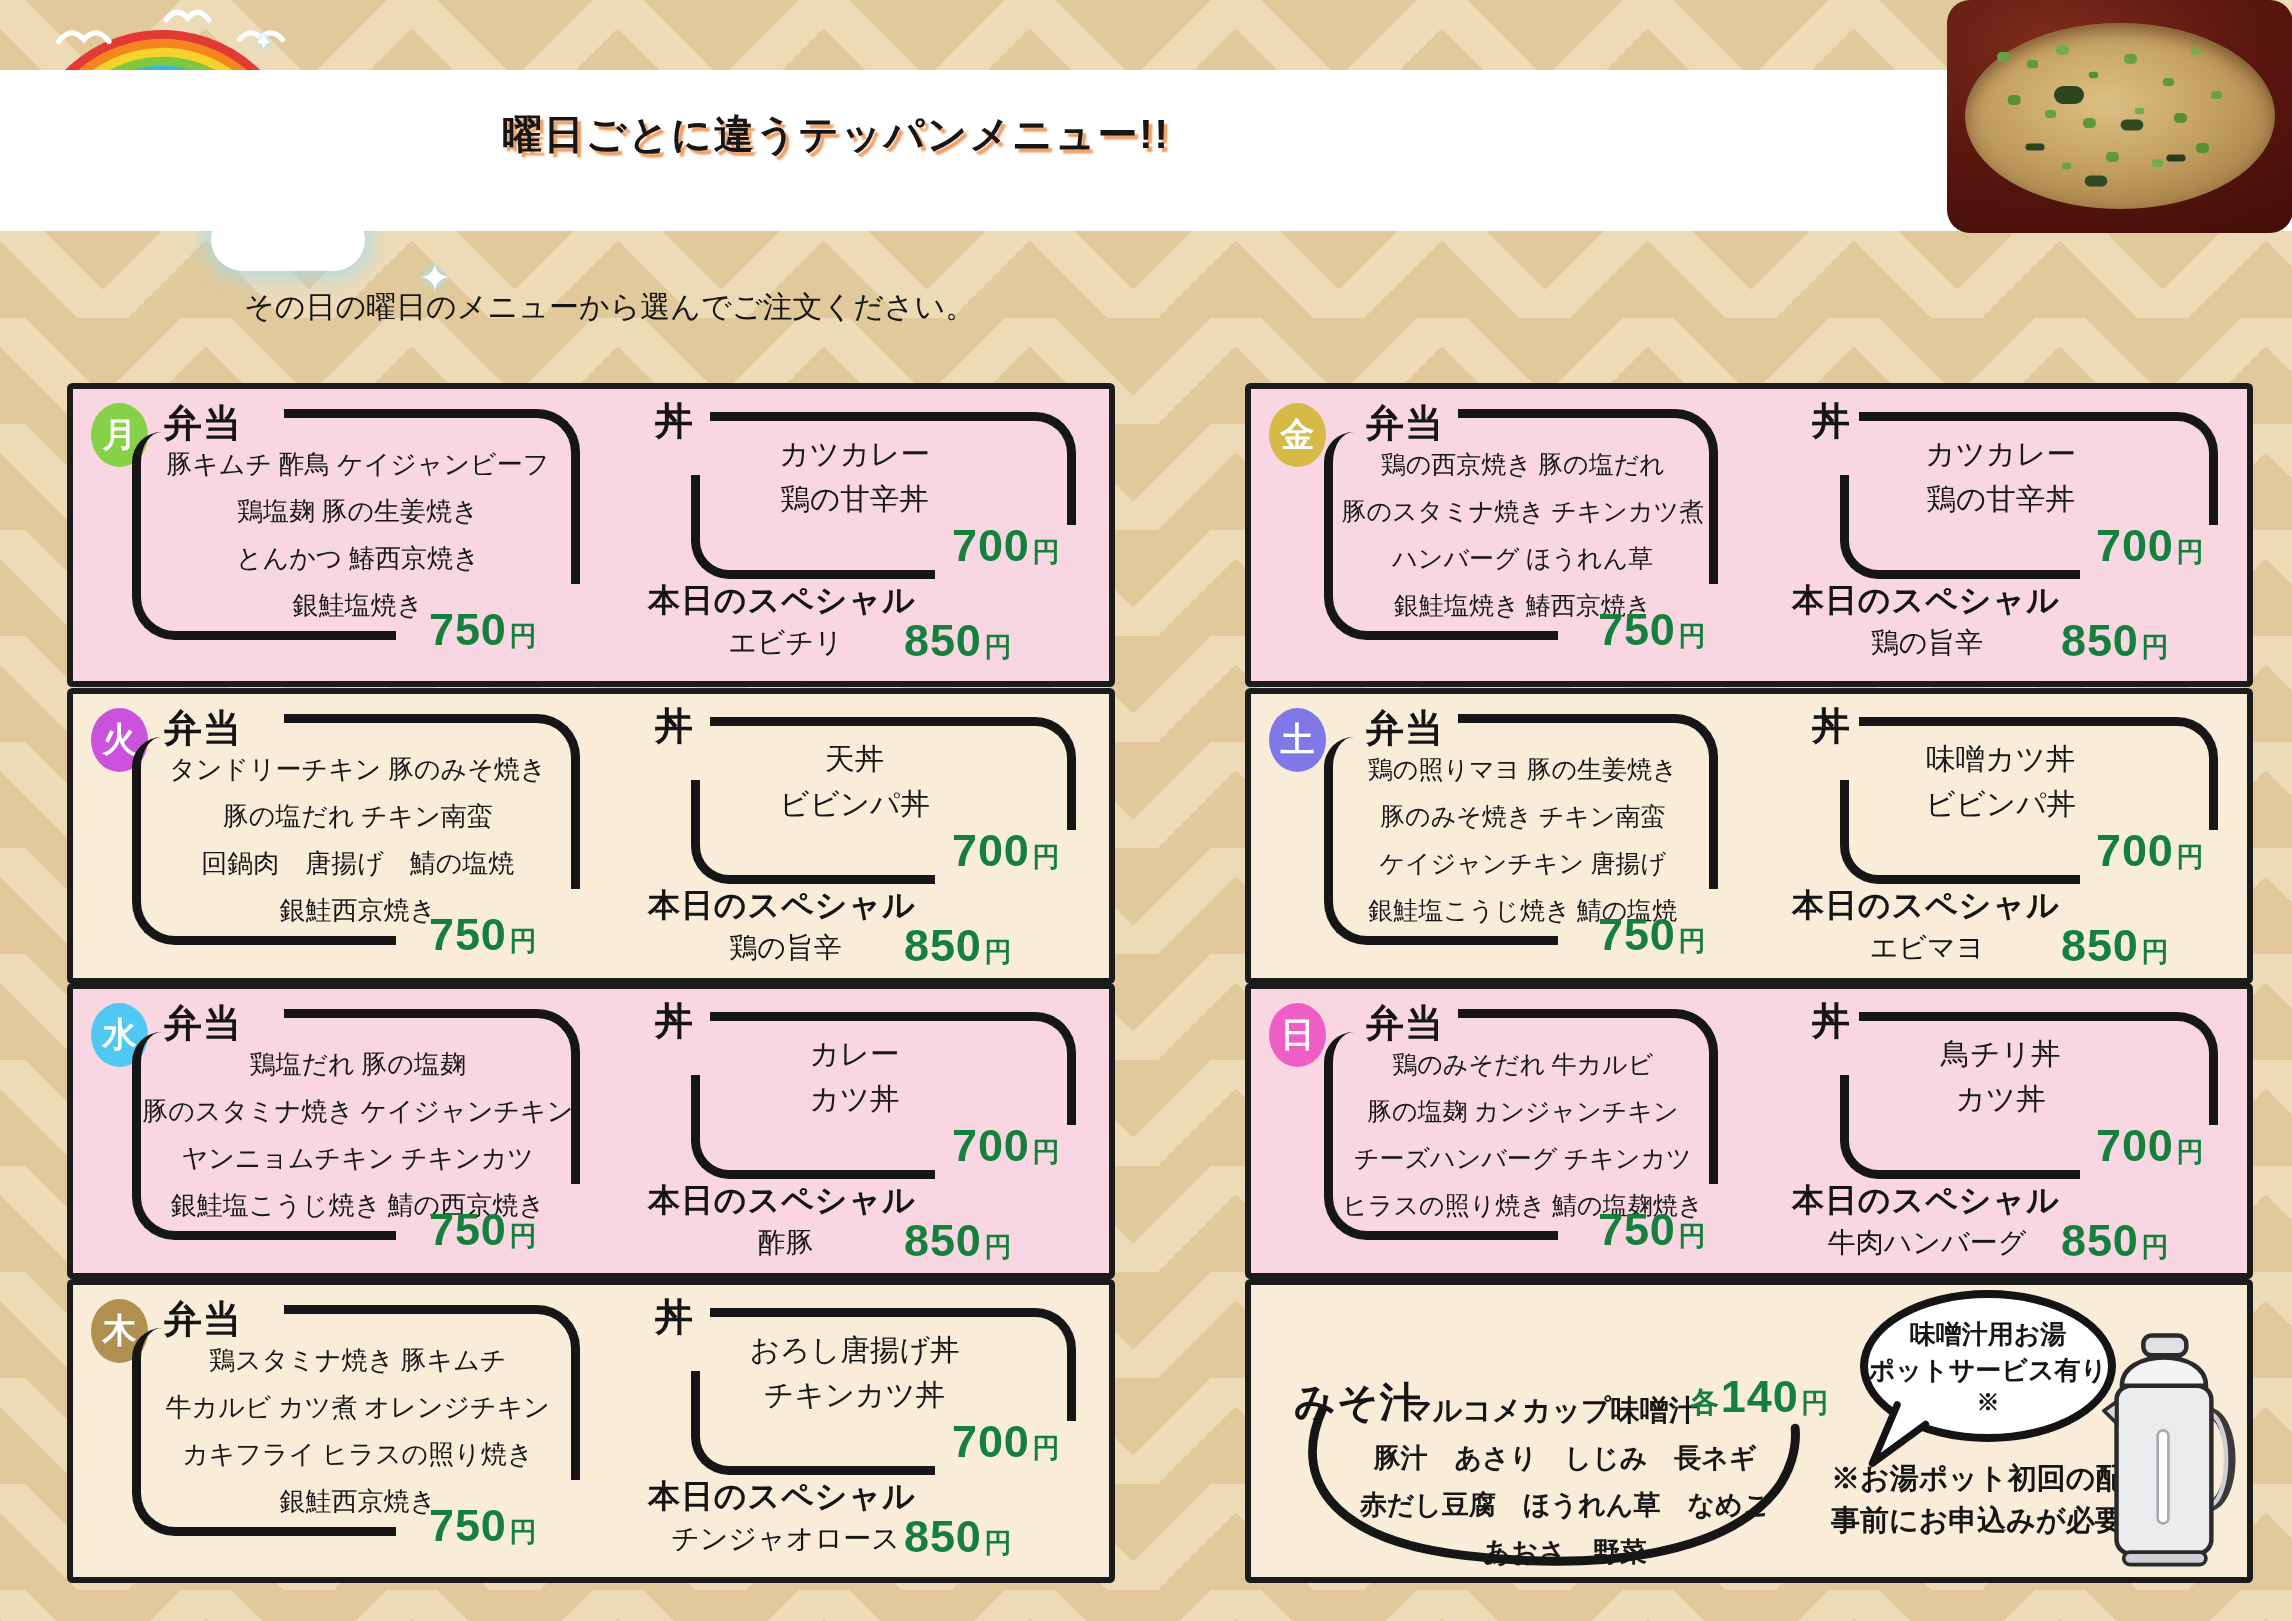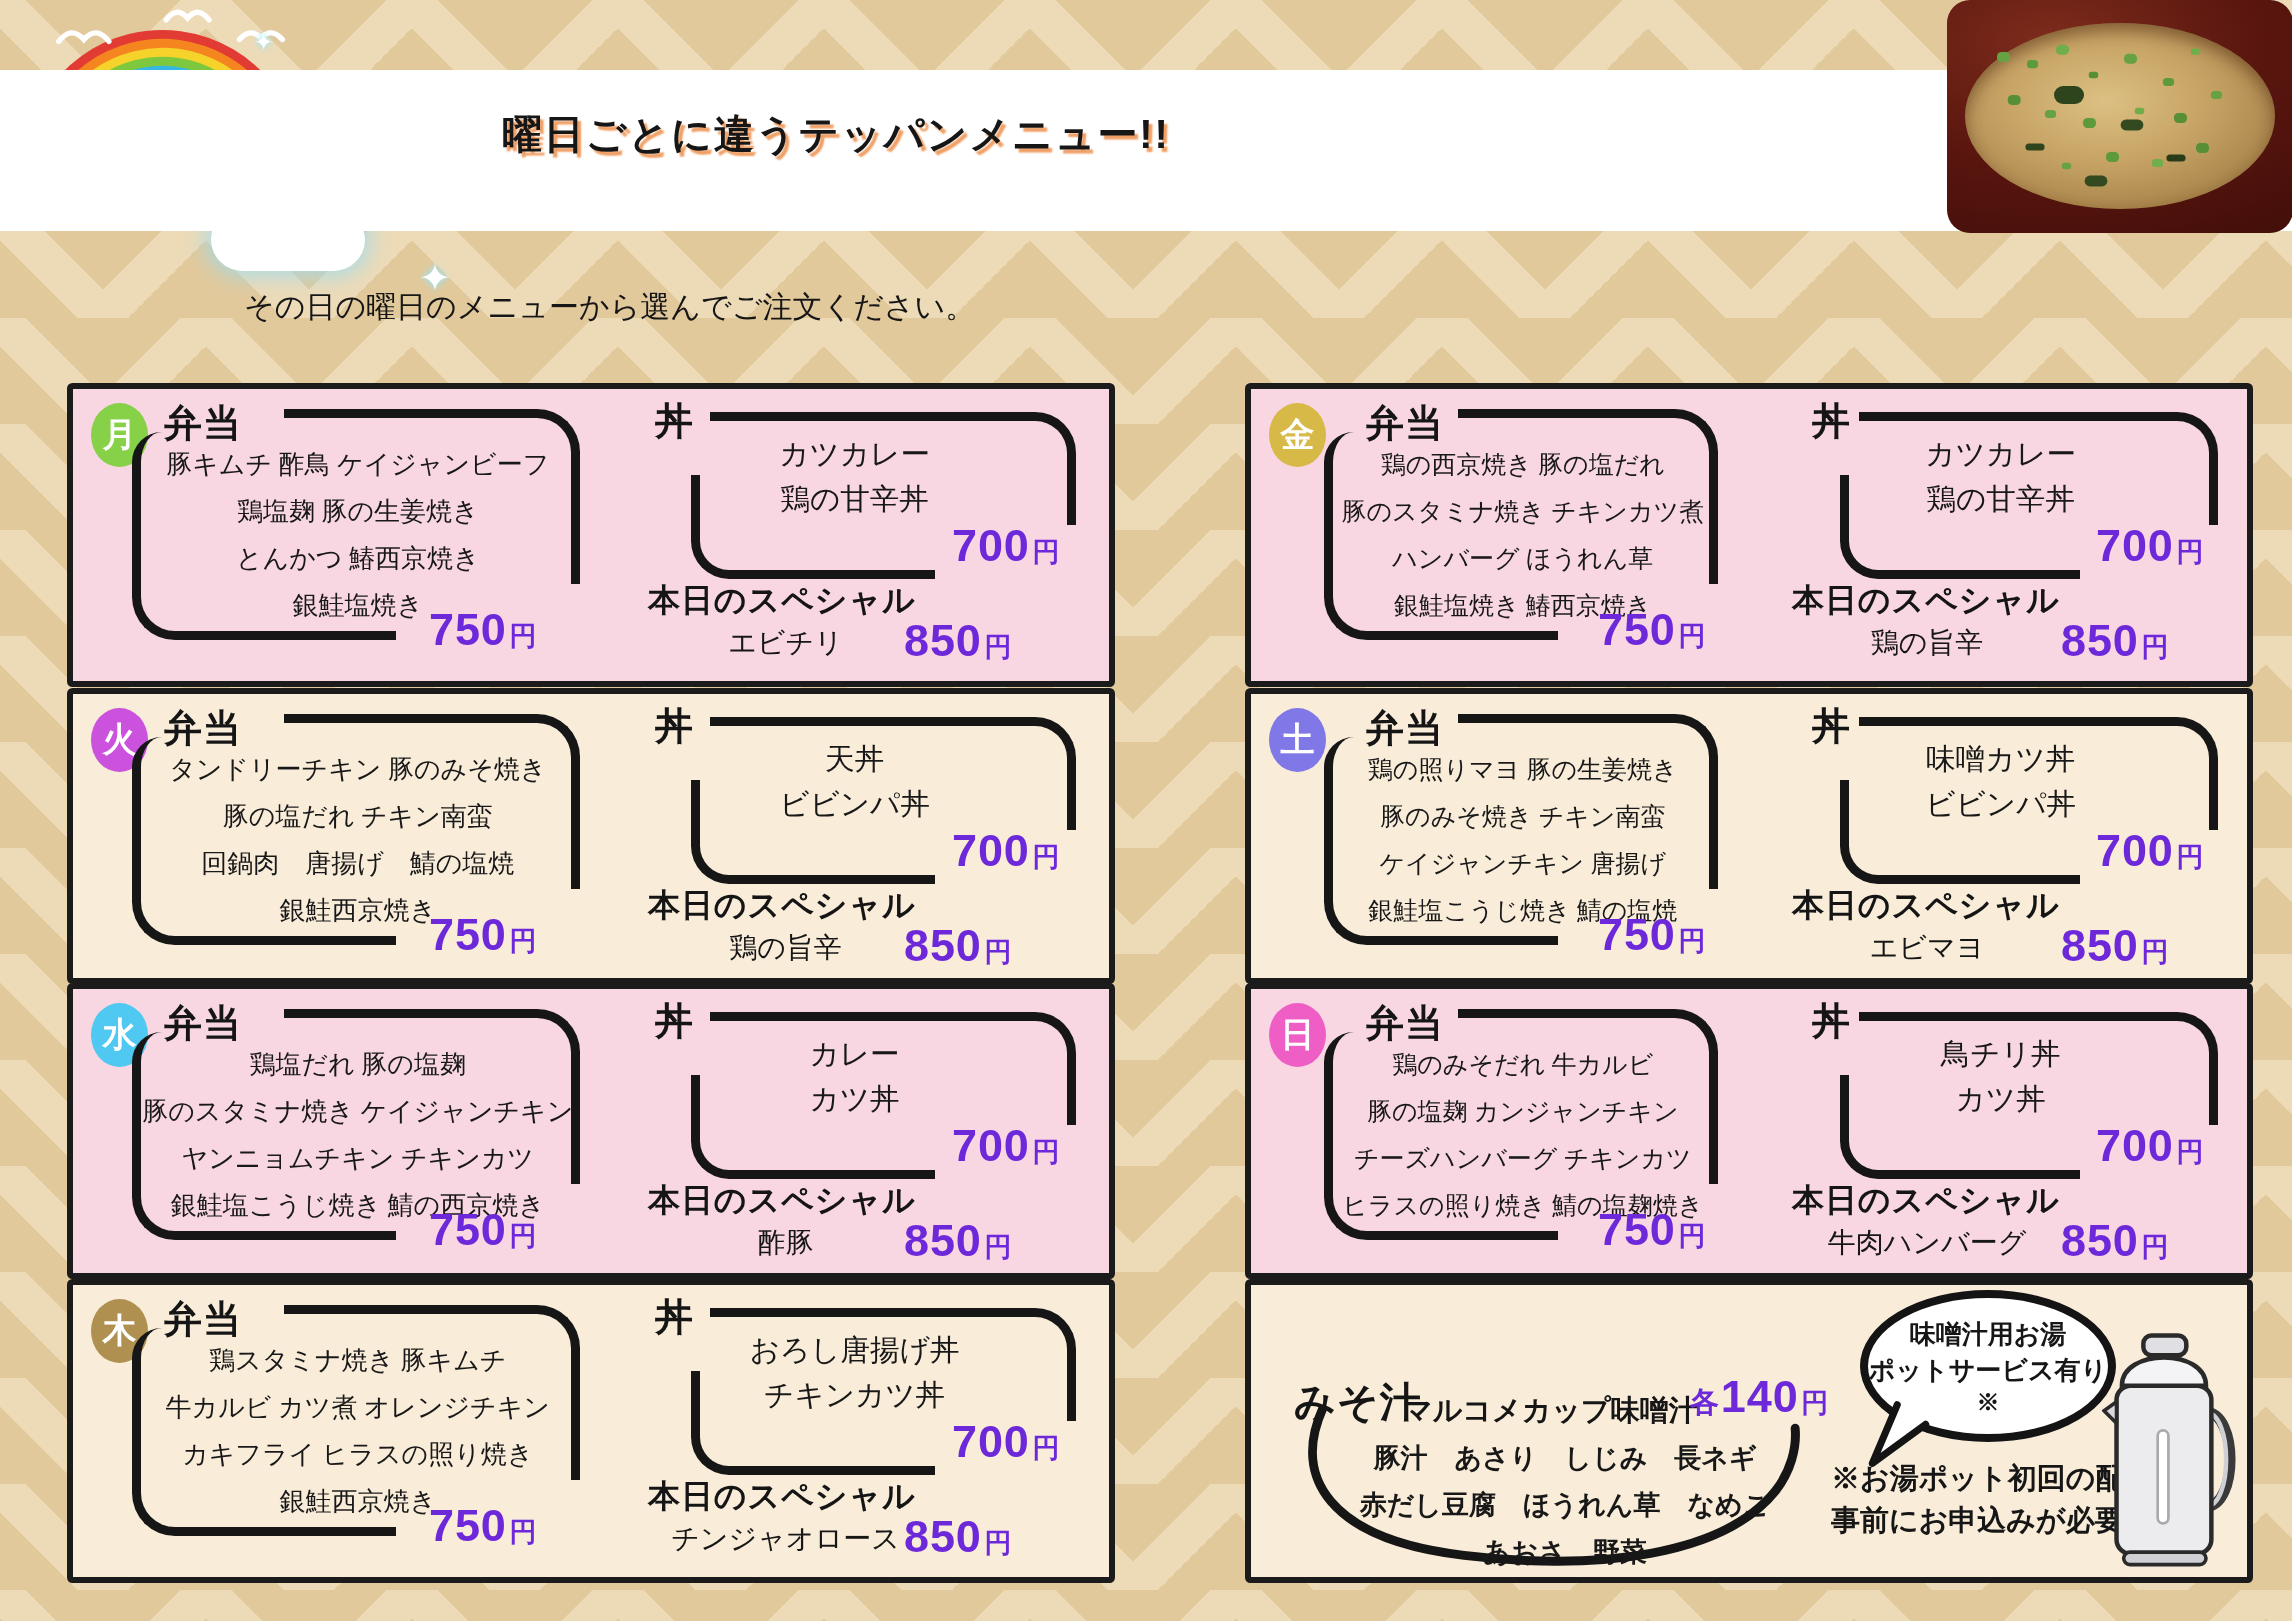--- a/index.html
+++ b/index.html
@@ -60,21 +60,21 @@
   .bento-bracket{position:absolute;left:59px;top:19.7px;width:448px;height:231px;}
   .bento-bracket .bk-tr{left:34%;right:0;top:0;height:72%;border-top-width:9.9px;border-right-width:9.9px;border-top-right-radius:43px;}
   .bento-bracket .bk-bl{left:0;top:10%;width:57%;bottom:0;border-left-width:9.9px;border-bottom-width:9.9px;border-bottom-left-radius:43px;border-top-left-radius:30px;}
   .bento-items{left:-12.5px;right:-16px;top:32px;font-size:26px;line-height:47px;}
   .don-bracket{position:absolute;left:618px;top:23px;width:385px;height:167px;}
   .don-bracket .bk2-tr{left:5%;right:0;top:0;height:62%;border-top-width:9.9px;border-right-width:9.9px;border-top-right-radius:41px;}
   .don-bracket .bk2-bl{left:0;top:38%;width:61%;bottom:0;border-left-width:9.9px;border-bottom-width:9.9px;border-bottom-left-radius:38px;}
   .don-items{left:0;right:15%;top:19.7px;font-size:29.6px;line-height:45px;}
   .special-item{position:absolute;left:578px;top:235px;width:269px;text-align:center;
                 font-family:Liberation Serif, serif;font-size:28px;}
-  .price{position:absolute;display:flex;align-items:baseline;font-weight:900;color:#6d28d9;}
+  .price{position:absolute;display:flex;align-items:baseline;font-weight:900;color:#15803d;}
   .price .num{font-size:45px;letter-spacing:0.9px;}
   .price .yen{font-size:27px;margin-left:2.7px;}
   .bento-price{left:356px;top:215px;justify-content:center;}
   .don-price{left:879px;top:131px;}
   .special-price{left:831px;top:226px;}
   .colR .bento-label{left:115px;}
   .colR .bento-bracket{left:73px;width:394px;}
   .colR .bento-items{font-size:25px;}
   .colR .bento-price{left:347px;}
   .colR .don-label{left:561px;}

